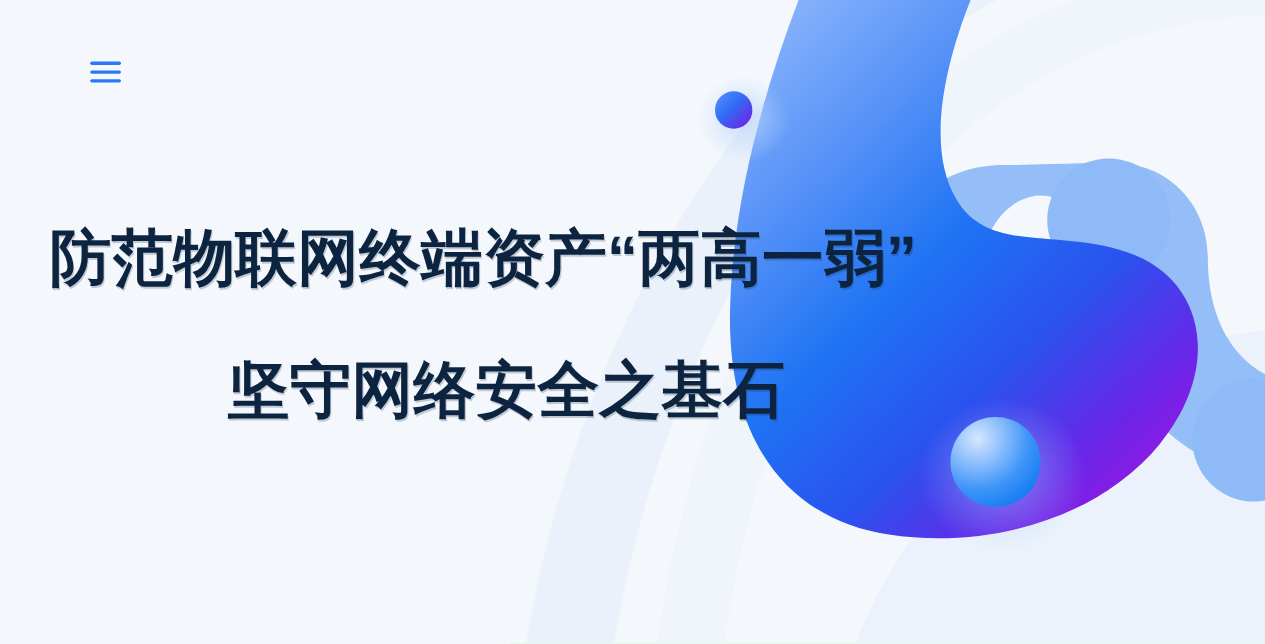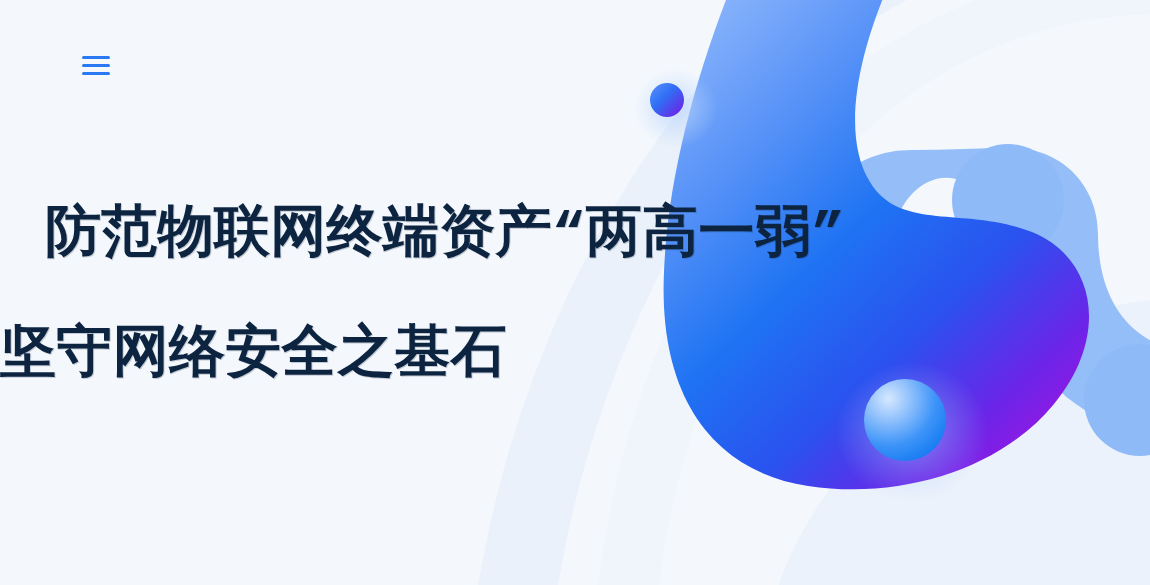--- a/index.html
+++ b/index.html
@@ -12,21 +12,20 @@
     font-family: "Liberation Sans", "DejaVu Sans", sans-serif;
   }
 
   #slide {
     position: relative;
     width: 1150px;
     height: 585px;
     overflow: hidden;
     background: #86efac;
     isolation: isolate;
-    font-family: Liberation Mono, monospace;
   }
 
   
   #decor {
     position: absolute;
     inset: 0;
     width: 1150px;
     height: 585px;
     z-index: 0;
     pointer-events: none;
@@ -76,20 +75,21 @@
     display: block;
     font-size: 56px;
     white-space: nowrap;
     text-shadow: 1px 1px 0 rgba(13,36,64,0.22);
   }
   .headline .line-1 {
     padding-left: 45px;
     margin-bottom: 64px;
   }
   .headline .line-2 {
+    padding-left: 207px;
   }
 </style>
 </head>
 <body>
 
 <div id="slide">
 
   <svg id="decor" viewBox="0 0 1150 585" preserveAspectRatio="none" xmlns="http://www.w3.org/2000/svg">
     <defs>
       <linearGradient id="gradBlob" x1="0.18" y1="0" x2="0.92" y2="0.98">

